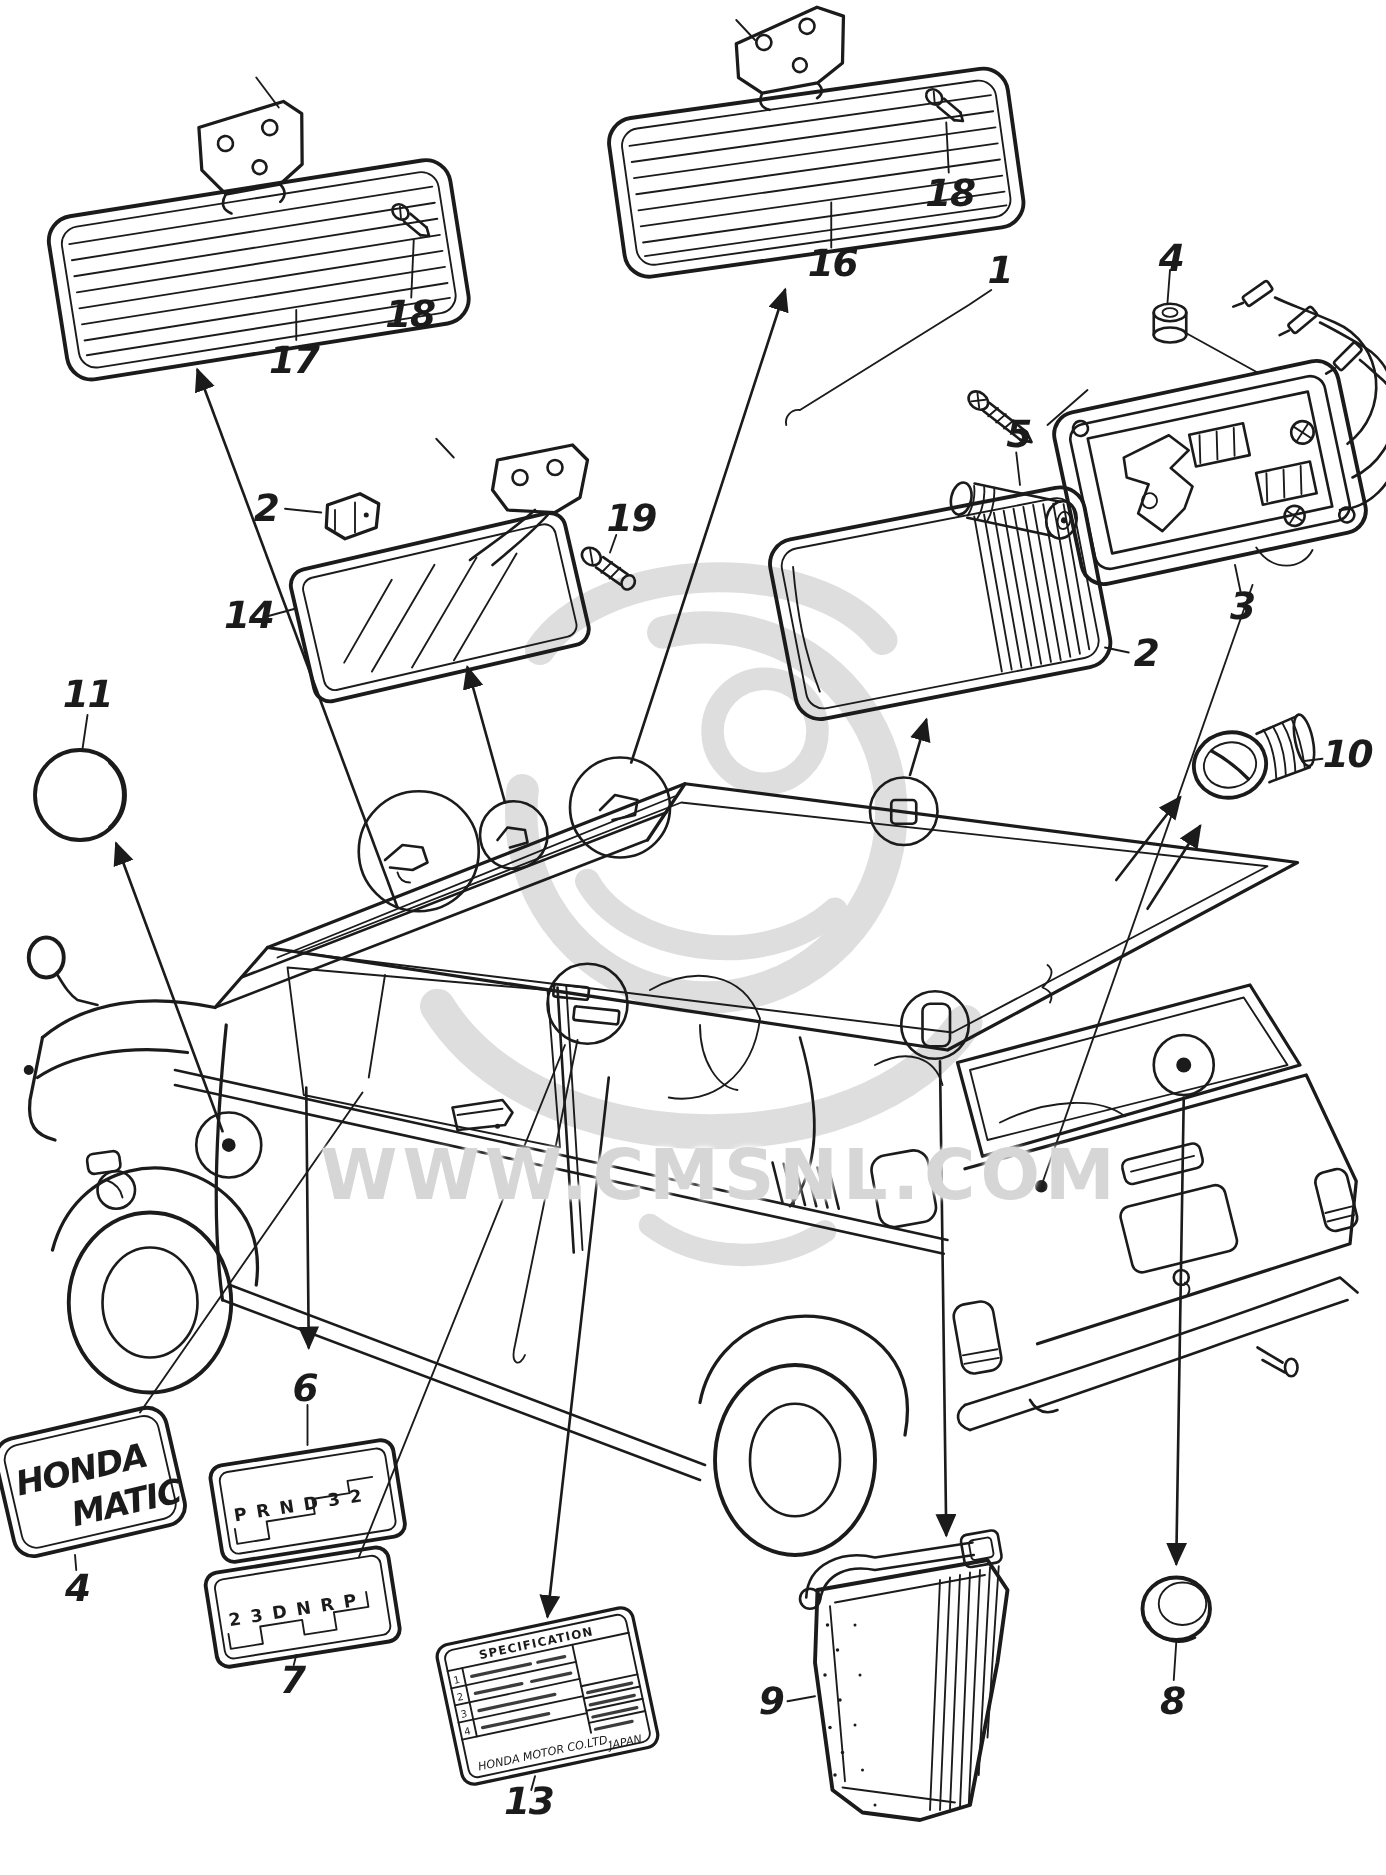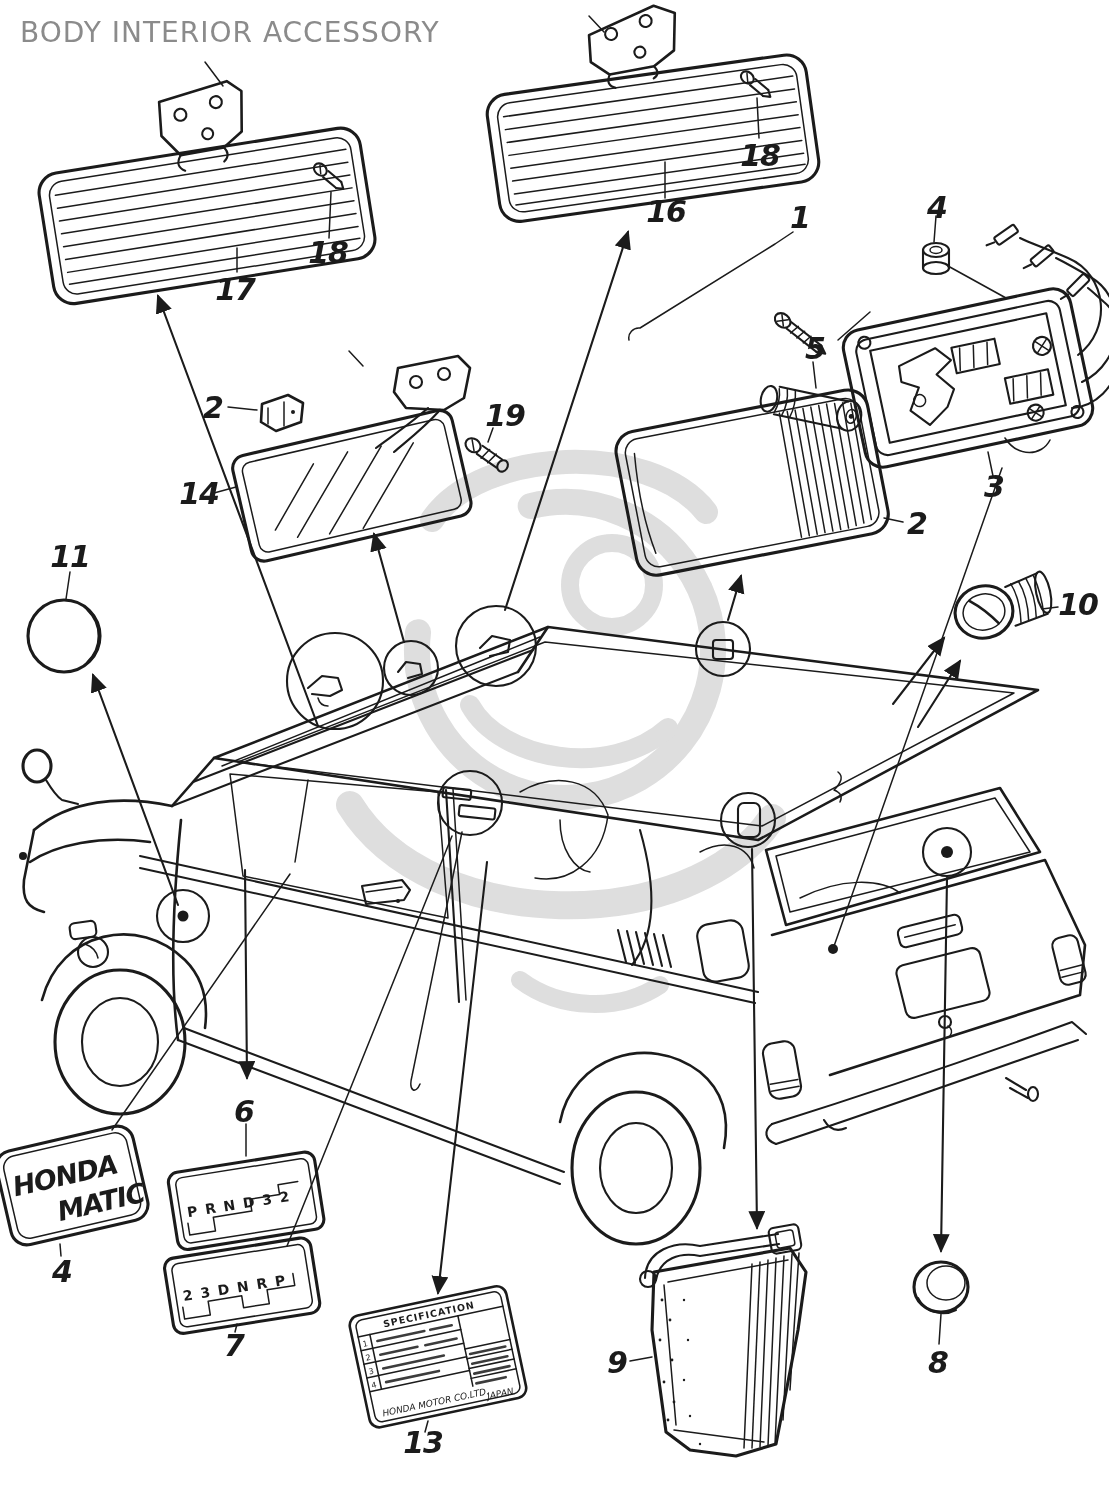--- a/index.html
+++ b/index.html
@@ -503,21 +503,21 @@
     </g>
 
     <g>
       <ellipse class="ln thick" cx="941" cy="1287" rx="27" ry="25"></ellipse>
       <ellipse class="ln thin" cx="946" cy="1283" rx="19" ry="17"></ellipse>
       <path class="ln med" d="M918,1298 A27,25 0 0 0 956,1310"></path>
       <line class="ln thin" x1="941" y1="1314" x2="939" y2="1344"></line>
     </g>
   </svg>
 
-  <div class="title">BODY INTERIOR ACCESSORY</div>
+  <div class="wmtext">WWW.CMSNL.COM</div>
 
   <span class="plabel" style="left:235px;top:289px">17</span>
   <span class="plabel" style="left:328px;top:252px">18</span>
   <span class="plabel" style="left:666px;top:211px">16</span>
   <span class="plabel" style="left:760px;top:155px">18</span>
   <span class="plabel" style="left:800px;top:217px">1</span>
   <span class="plabel" style="left:937px;top:207px">4</span>
   <span class="plabel" style="left:815px;top:348px">5</span>
   <span class="plabel" style="left:917px;top:523px">2</span>
   <span class="plabel" style="left:994px;top:486px">3</span>

